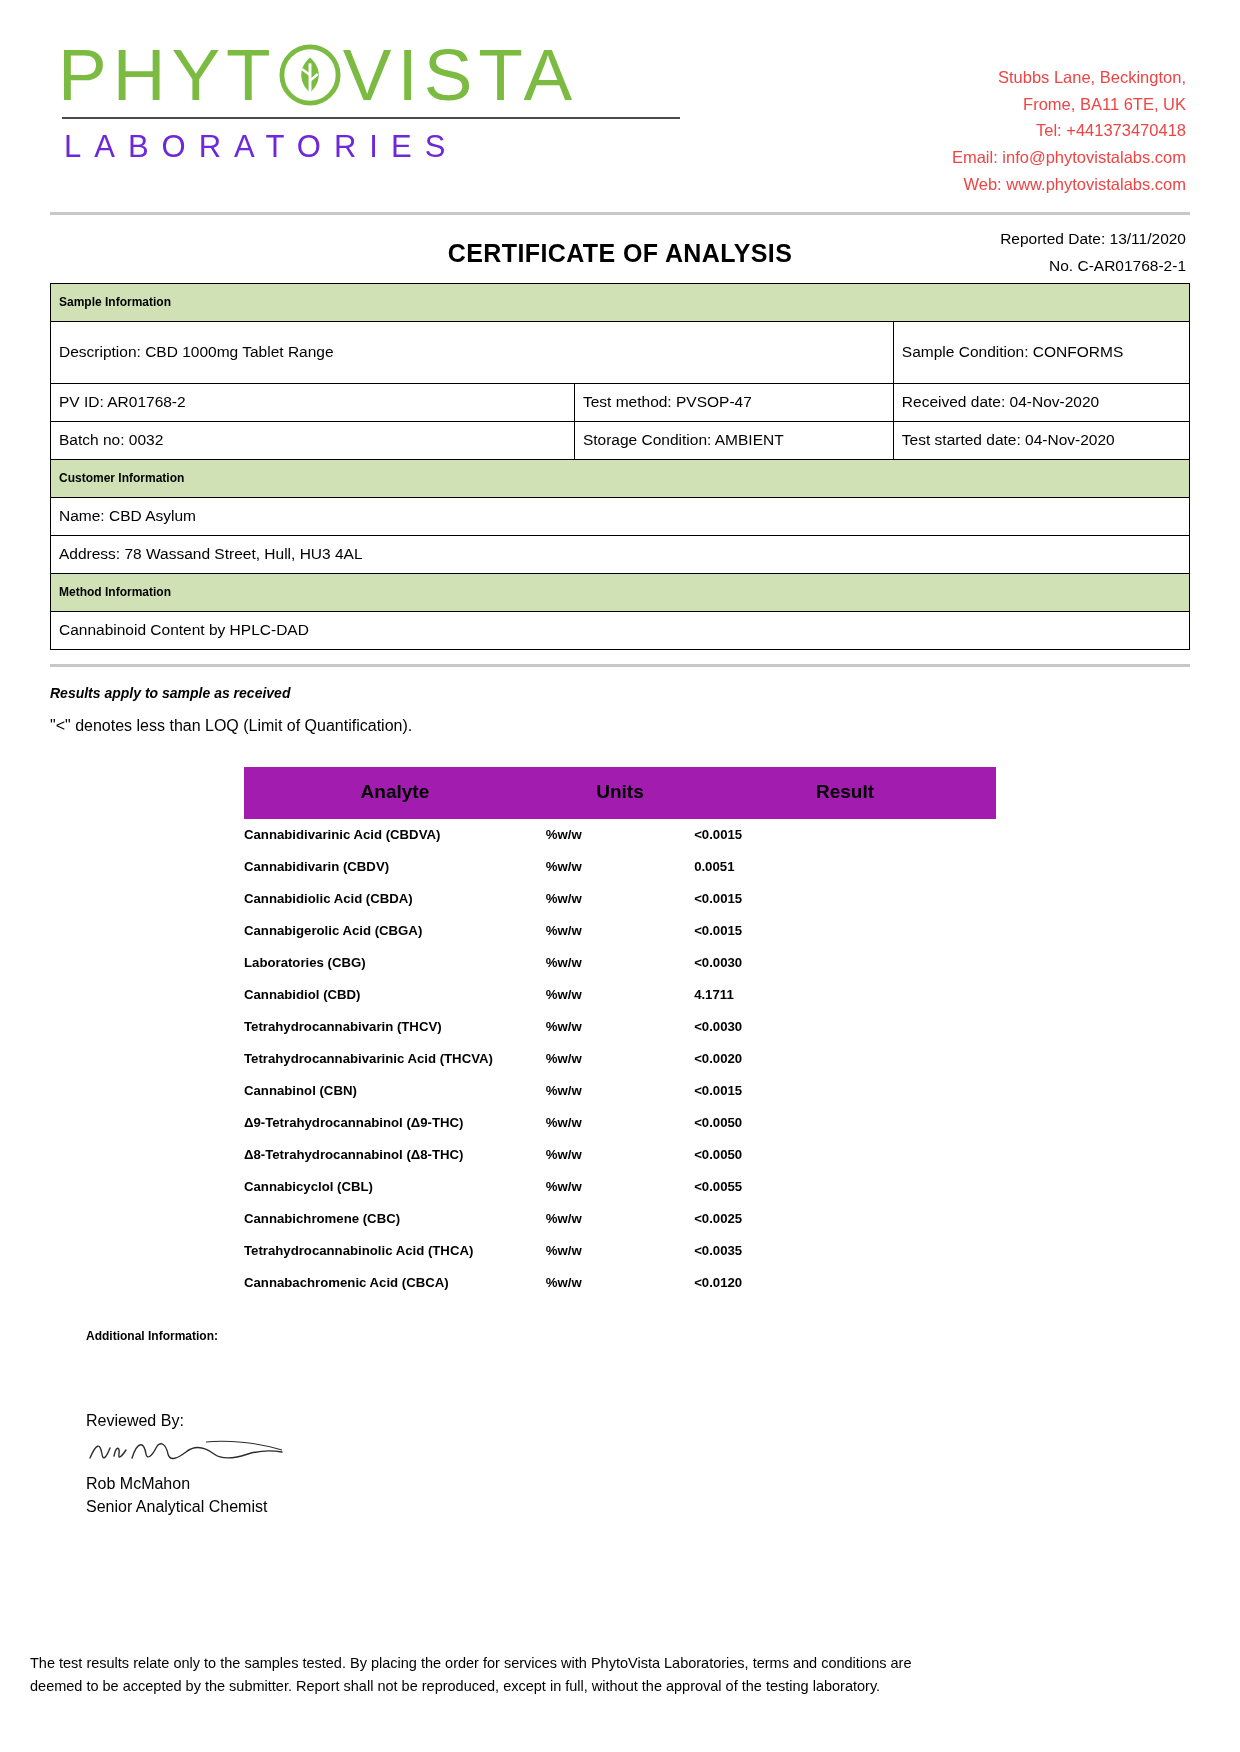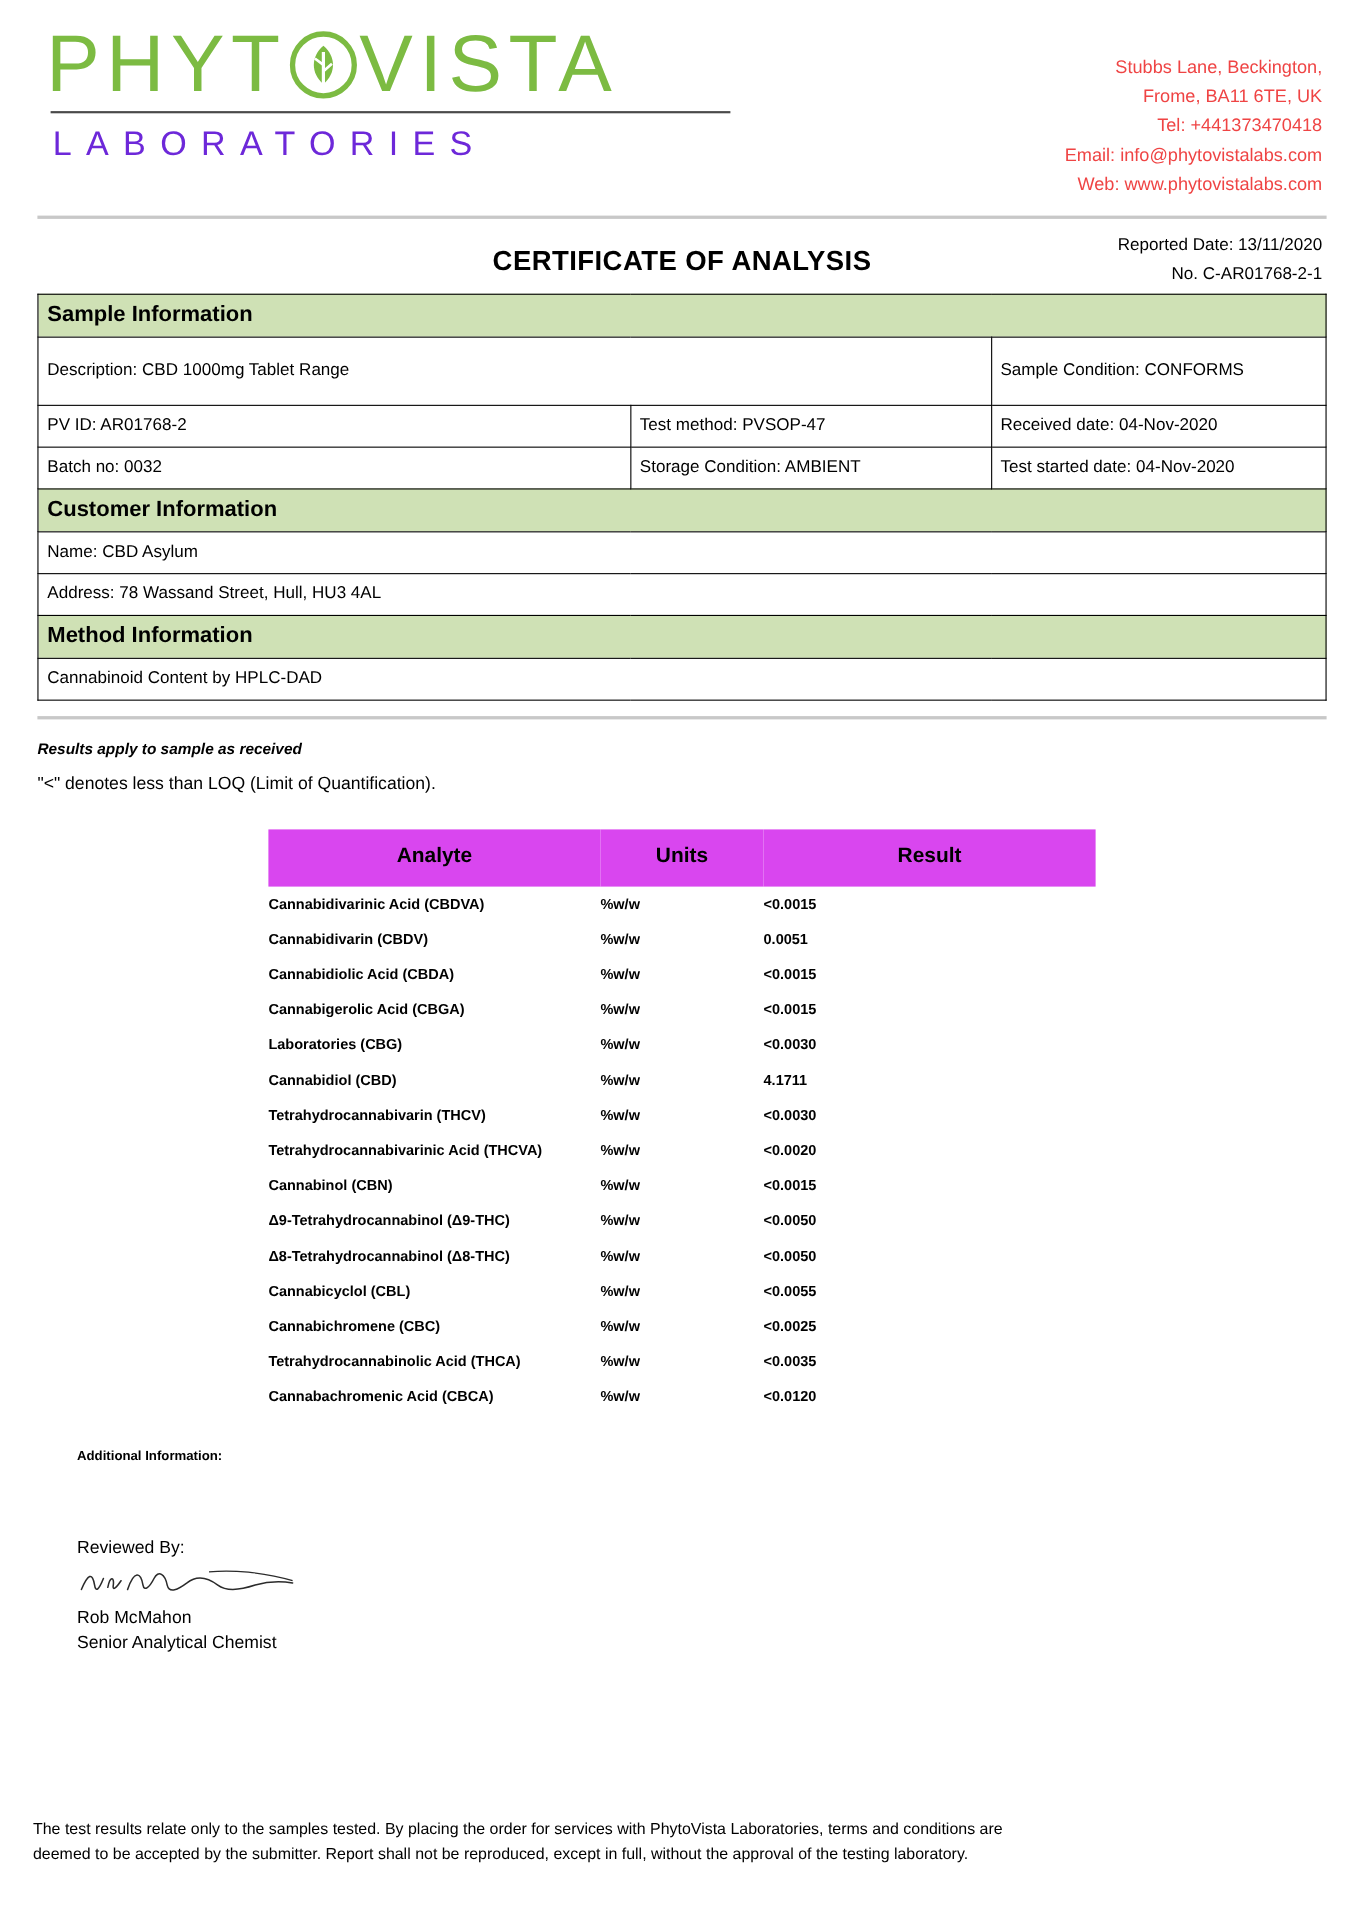--- a/index.html
+++ b/index.html
@@ -11,21 +11,21 @@
     width: 1240px;
     height: 1752px;
     font-family: "Liberation Sans", sans-serif;
     color: #000000;
     position: relative;
     overflow: hidden;
   }
   .page {
     width: 1240px;
     height: 1752px;
-    padding: 0;
+    padding: 16px;
     box-sizing: border-box;
     position: relative;
   }
   .inner {
     margin: 0 34px;
   }
 
   
   .header {
     display: flex;
@@ -113,21 +113,21 @@
   }
   table.info td {
     border: 1px solid #000;
     padding: 7px 8px 8px 8px;
     vertical-align: middle;
     height: 22px;
   }
   td.section {
     background: #cfe1b5;
     font-weight: bold;
-    font-size: 20px;
+    font-size: 12px;
     padding-left: 18px;
   }
   table.info { border: none; }
 
   
   .rule-thick {
     border-top: 3px solid #c8c8c8;
     margin: 14px 0 0 0;
   }
   .note-italic {
@@ -146,21 +146,21 @@
     margin-top: 32px;
     display: flex;
     justify-content: center;
   }
   table.results {
     border-collapse: collapse;
     width: 752px;
     table-layout: fixed;
   }
   table.results th {
-    background: #d946ef;
+    background: #a21caf;
     font-size: 19px;
     font-weight: bold;
     padding: 14px 0 16px 0;
     text-align: center;
     border: none;
   }
   table.results td {
     font-size: 13.2px;
     font-weight: bold;
     padding: 8.5px 0;

